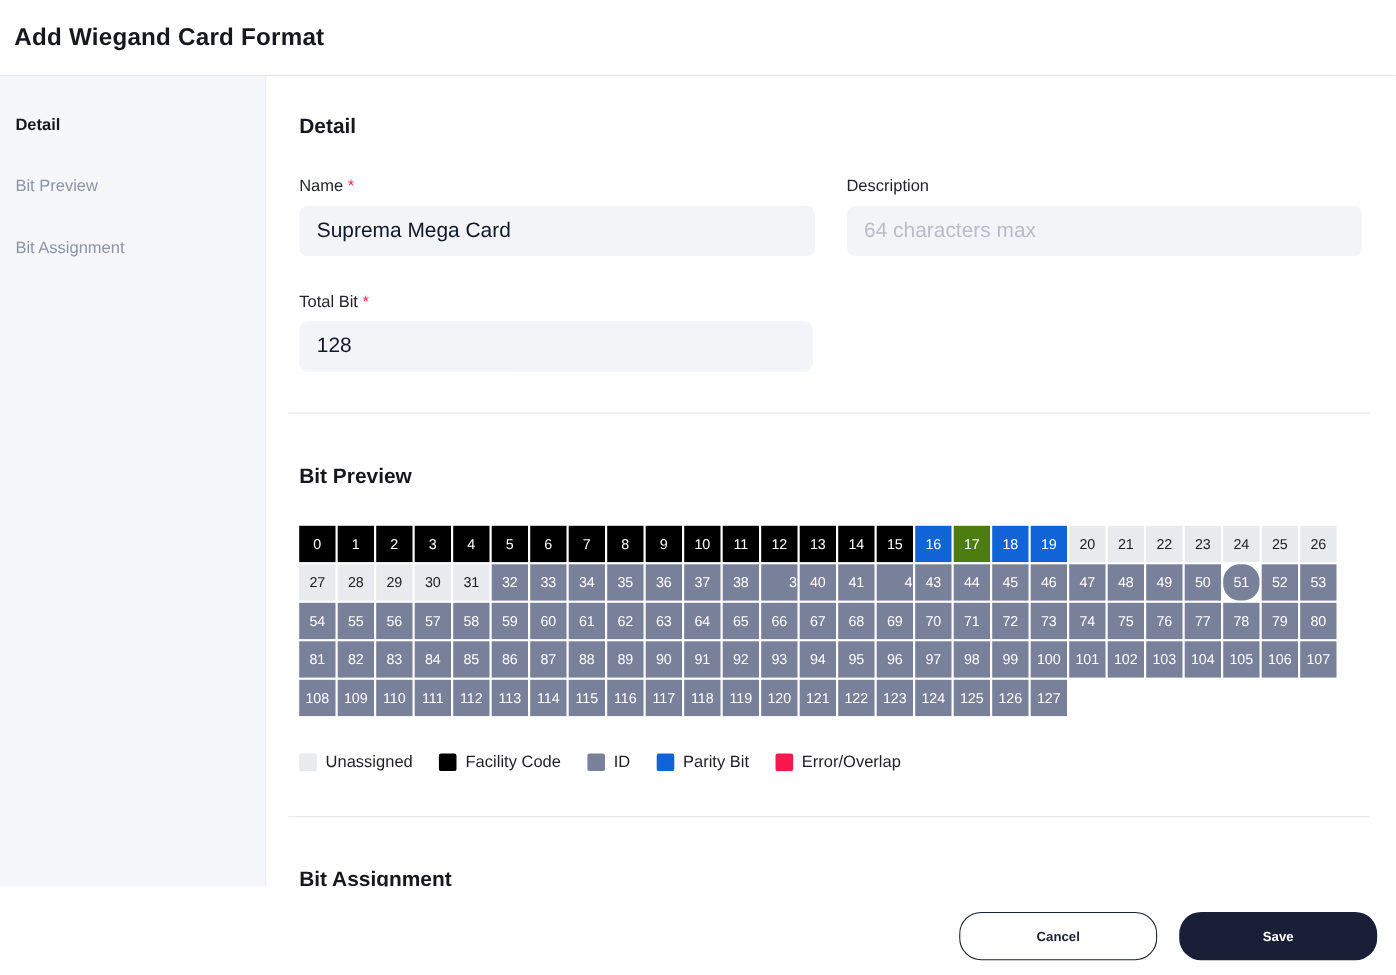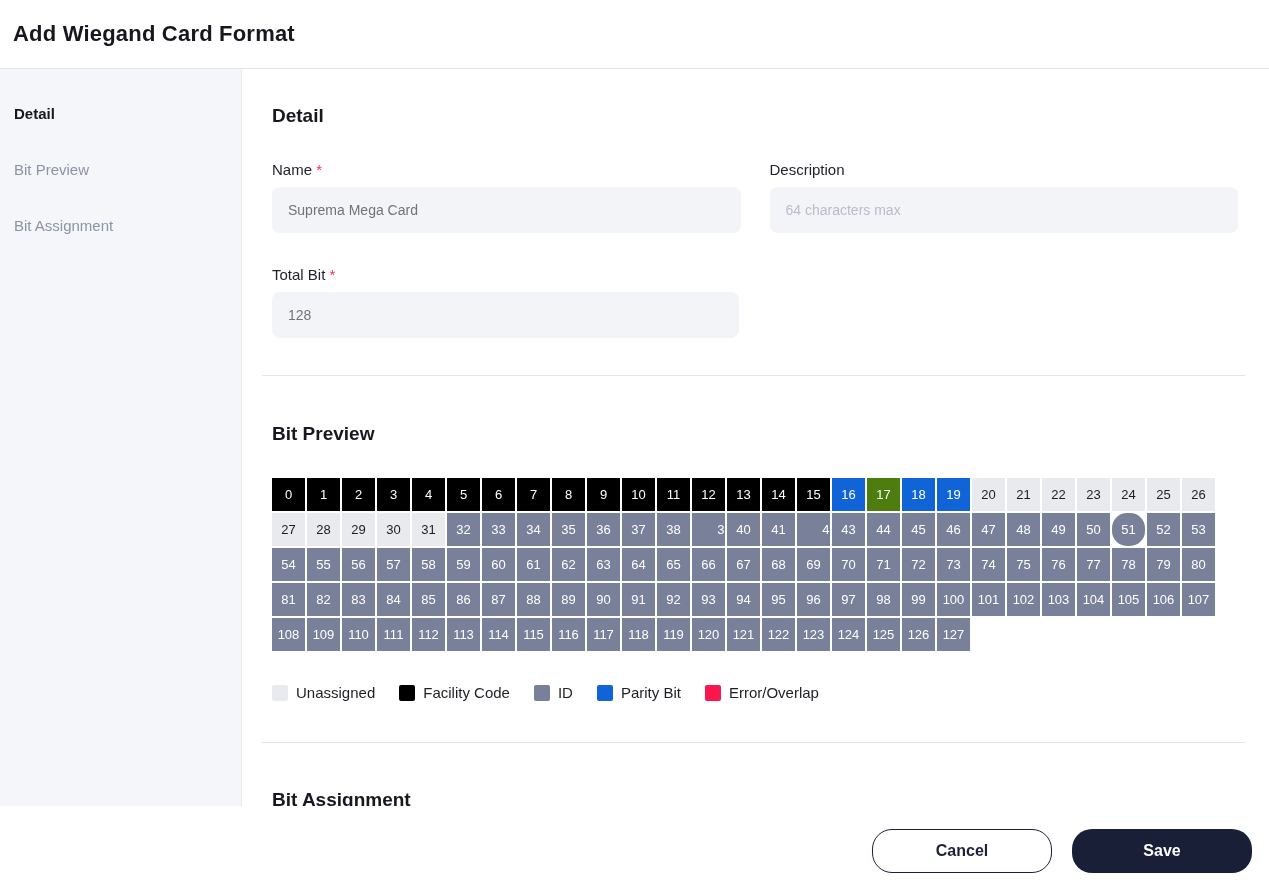--- a/index.html
+++ b/index.html
@@ -23,39 +23,39 @@
 
   .content { flex: 1; padding: 36px 31px 0 30px; overflow: hidden; position: relative; }
   .section-heading { font-size: 19px; font-weight: 700; color: #17181d; margin: 0; line-height: 22px; }
 
   .fields-row { display: flex; gap: 29px; margin-top: 34px; }
   .fields-row.second { margin-top: 33px; }
   .field { flex: 1; min-width: 0; }
   .field.half { flex: none; width: 467px; }
   .field-label { font-size: 15px; color: #23242b; display: block; line-height: 17px; }
   .req { color: #fb2c55; }
-  .text-input { margin-top: 9px; width: 100%; height: 46px; background: #f3f4f7; border: none; border-radius: 8px; padding: 0 16px; font-size: 14px; color: #737373; font-family: inherit; outline: none; display: block; }
+  .text-input { margin-top: 9px; width: 100%; height: 46px; background: #f3f4f7; border: none; border-radius: 8px; padding: 0 16px; font-size: 19px; color: #0f172a; font-family: inherit; outline: none; display: block; }
   .text-input::placeholder { color: #b8bdc9; }
 
   .divider { border: none; border-top: 1px solid #e3e4e8; margin: 37px -7px 0 -10px; height: 0; }
   .divider.second { margin-top: 41px; }
   .heading-preview { margin-top: 47px; }
   .heading-assignment { margin-top: 46px; }
 
   .bit-grid { margin-top: 33px; display: grid; grid-template-columns: repeat(27, 33px); gap: 2px; width: 943px; }
   .bit-cell { height: 33px; display: flex; align-items: center; justify-content: center; font-size: 13px; color: #ffffff; }
   .bit-unassigned { color: #1c1d23; }
 
   .legend { display: flex; align-items: center; gap: 24px; margin-top: 33px; }
   .legend-item { display: flex; align-items: center; gap: 8px; font-size: 15px; color: #1e1f24; }
   .legend-swatch { width: 16px; height: 16px; border-radius: 2px; flex: none; }
 
   
   .footer { height: 80px; flex: none; background: #fff; display: flex; justify-content: flex-end; align-items: flex-start; gap: 20px; padding: 23px 17px 0 0; }
-  .btn { width: 180px; height: 44px; border-radius: 20px; font-size: 16px; font-weight: 700; font-family: inherit; cursor: pointer; }
+  .btn { width: 180px; height: 44px; border-radius: 20px; font-size: 12px; font-weight: 700; font-family: inherit; cursor: pointer; }
   .btn-cancel { background: #ffffff; border: 1.5px solid #1b2137; color: #1b2137; }
   .btn-save { background: #191f37; border: none; color: #ffffff; }
 </style>
 </head>
 <body>
 
 <div class="page">
 
   <header class="header">
     <h1 class="page-title">Add Wiegand Card Format</h1>

